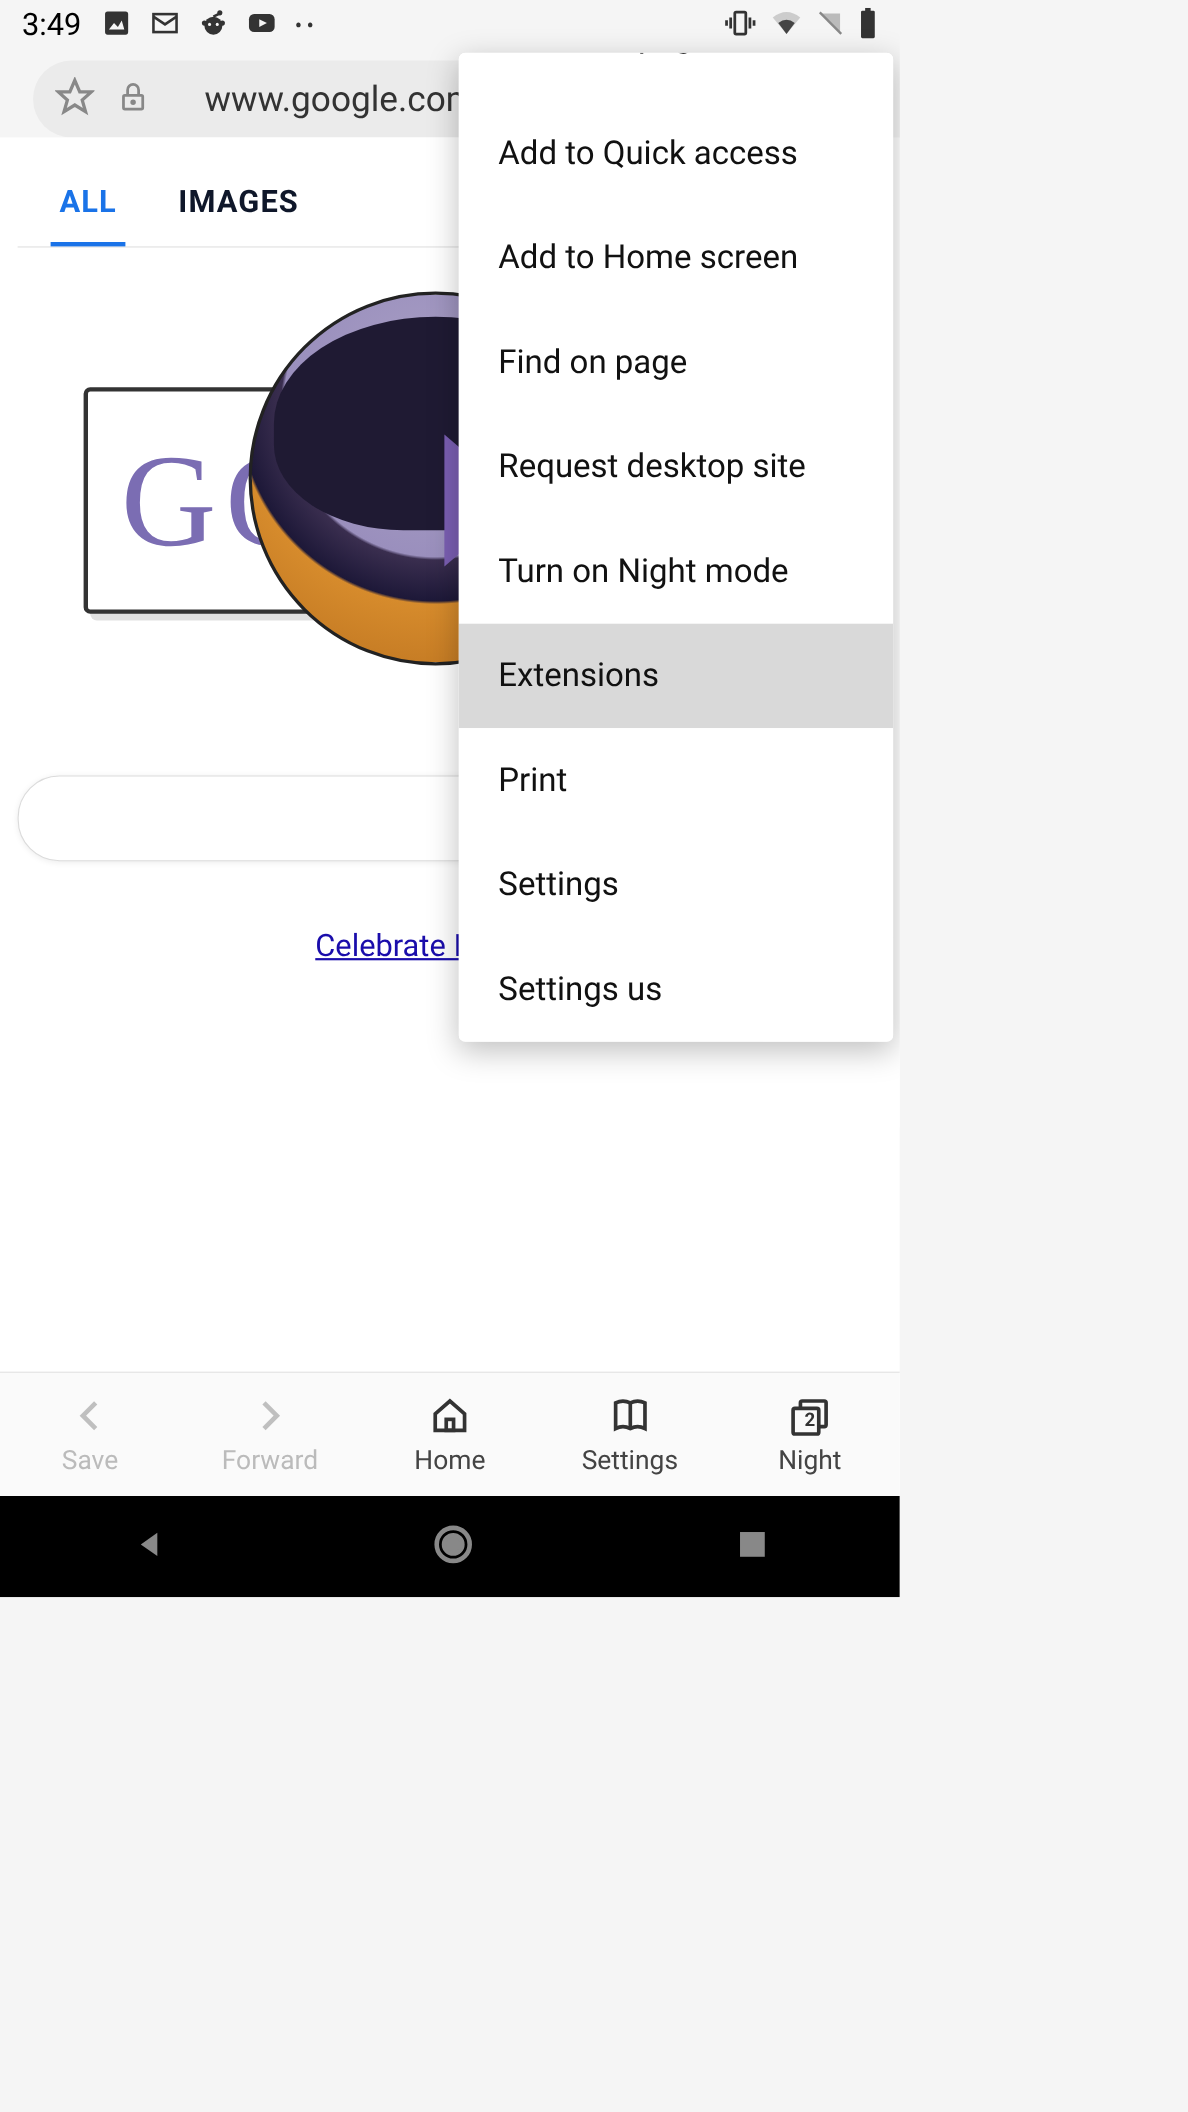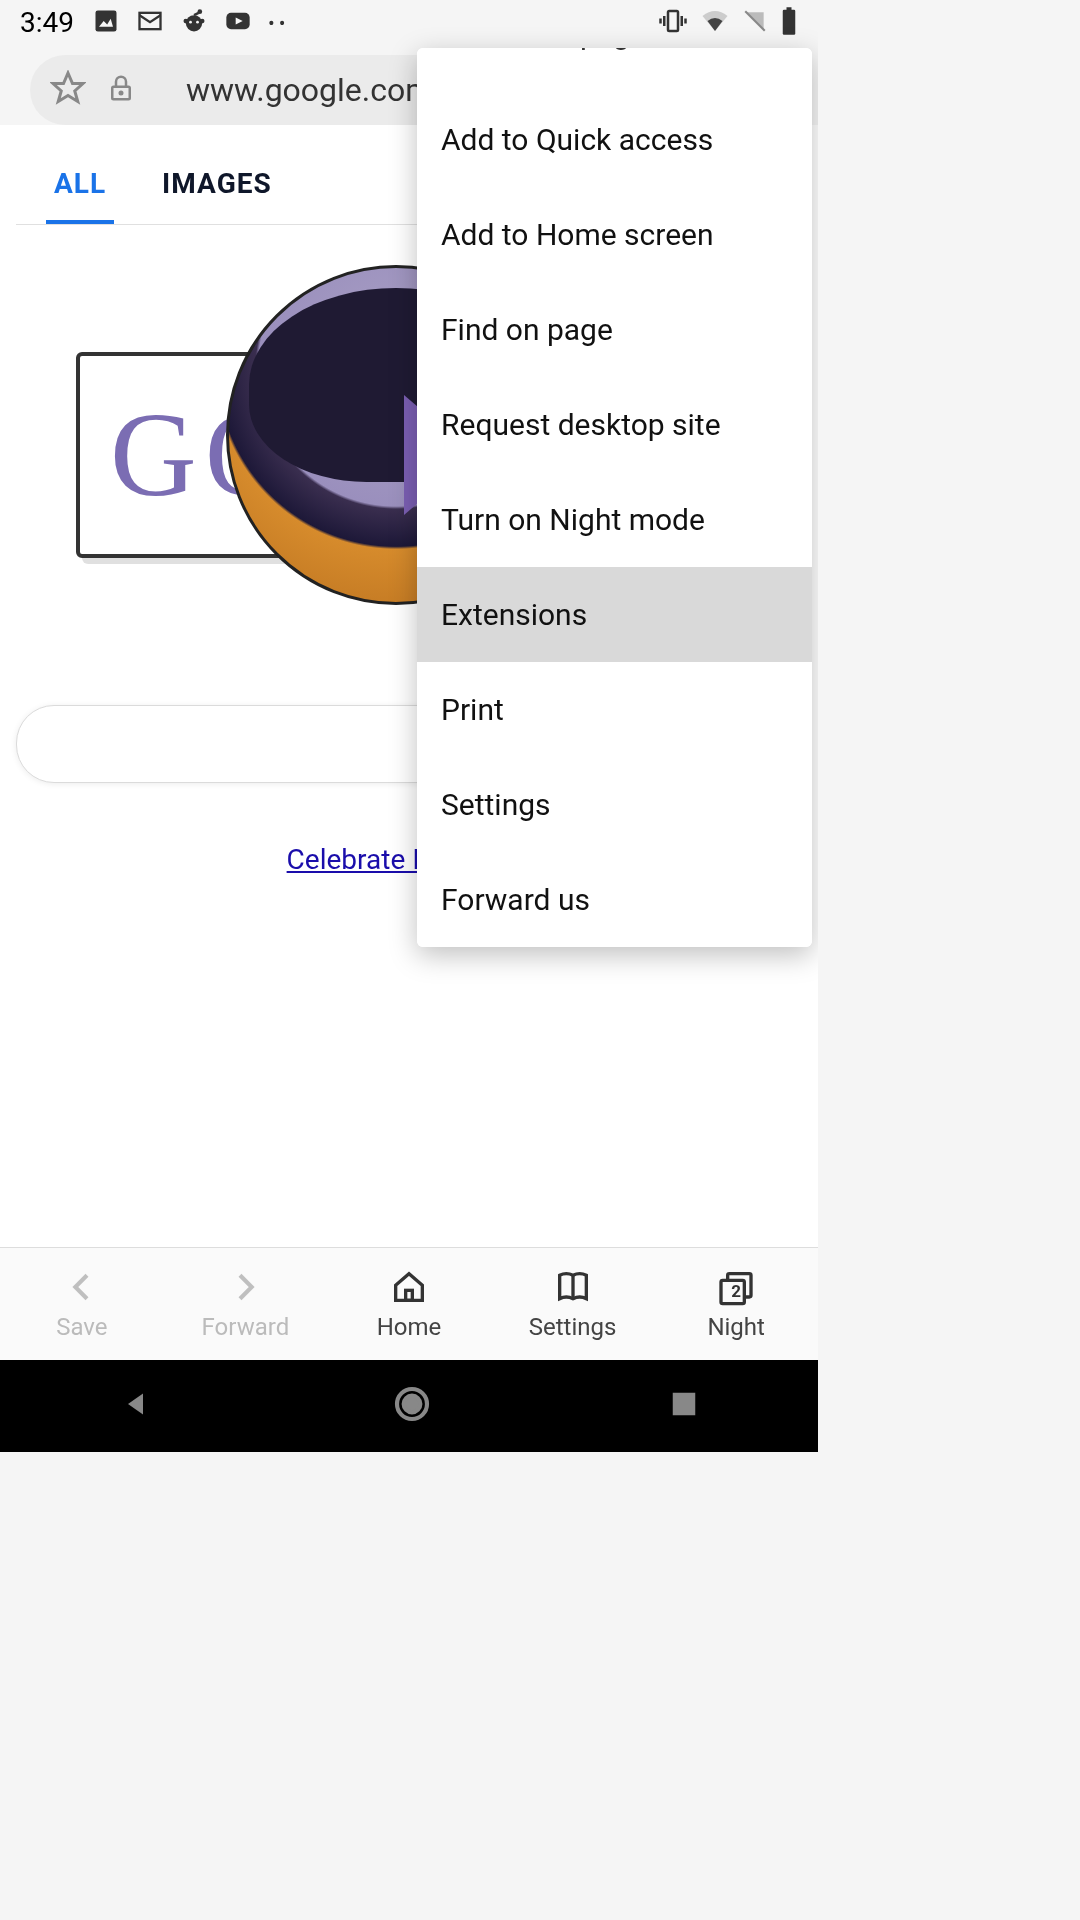--- a/index.html
+++ b/index.html
@@ -38,21 +38,21 @@
 
     
     .search-box { margin: 80px 0 0; height: 78px; border: 1px solid #dbdbdb; border-radius: 38px; background: #fff; box-shadow: 0 1px 6px rgba(0,0,0,0.08); }
 
     
     .celebrate-link { text-align: center; margin-top: 60px; }
     .celebrate-link a { color: #1a0dab; font-size: 28px; text-decoration: underline; }
 
     
     .menu { position: absolute; top: 48px; right: 6px; width: 395px; background: #fff; border-radius: 6px; box-shadow: 0 8px 28px rgba(0,0,0,0.25); overflow: hidden; z-index: 100; }
-    .menu-item { padding: 30px 24px; font-size: 30px; color: #111; background: #fff; }
+    .menu-item { padding: 30px 36px; font-size: 30px; color: #111; background: #fff; }
     .menu-item.highlighted { background: #d9d9d9; }
     .menu-item.partial { padding-top: 4px; font-size: 30px; color: #777; overflow: hidden; height: 44px; position: relative; }
     .menu-item.partial span { position: absolute; top: -32px; left: 36px; font-size: 30px; color: #333; text-decoration: line-through; text-decoration-color: rgba(0,0,0,0); }
 
     
     .toolbar-separator { height: 1px; background: #ddd; position: absolute; left: 0; right: 0; bottom: 112px; }
     .bottom-bar { position: absolute; bottom: 0; left: 0; right: 0; height: 112px; background: #fafafa; display: flex; }
     .bb-item { flex: 1; display: flex; flex-direction: column; align-items: center; justify-content: center; gap: 6px; }
     .bb-item .icon { width: 40px; height: 40px; display: flex; align-items: center; justify-content: center; }
     .bb-label { font-size: 24px; color: #444; }
@@ -216,21 +216,21 @@
         <span>Save webpage</span>
       </div>
     <div class="menu-item">Add to Quick access</div>
     <div class="menu-item">Add to Home screen</div>
     <div class="menu-item">Find on page</div>
     <div class="menu-item">Request desktop site</div>
     <div class="menu-item">Turn on Night mode</div>
     <div class="menu-item highlighted">Extensions</div>
     <div class="menu-item">Print</div>
     <div class="menu-item">Settings</div>
-    <div class="menu-item">Forward us</div>
+    <div class="menu-item">Settings us</div>
   </div>
 
   <div class="system-nav2">
     <span><svg width="36" height="36" viewBox="0 0 24 24" fill="#888">
           <polygon points="16,5 6,12 16,19"></polygon>
         </svg></span>
     <span><svg width="40" height="40" viewBox="0 0 24 24" fill="none" stroke="#888" stroke-width="2.5">
           <circle cx="12" cy="12" r="9"></circle>
           <circle cx="12" cy="12" r="5" fill="#888"></circle>
         </svg></span>

